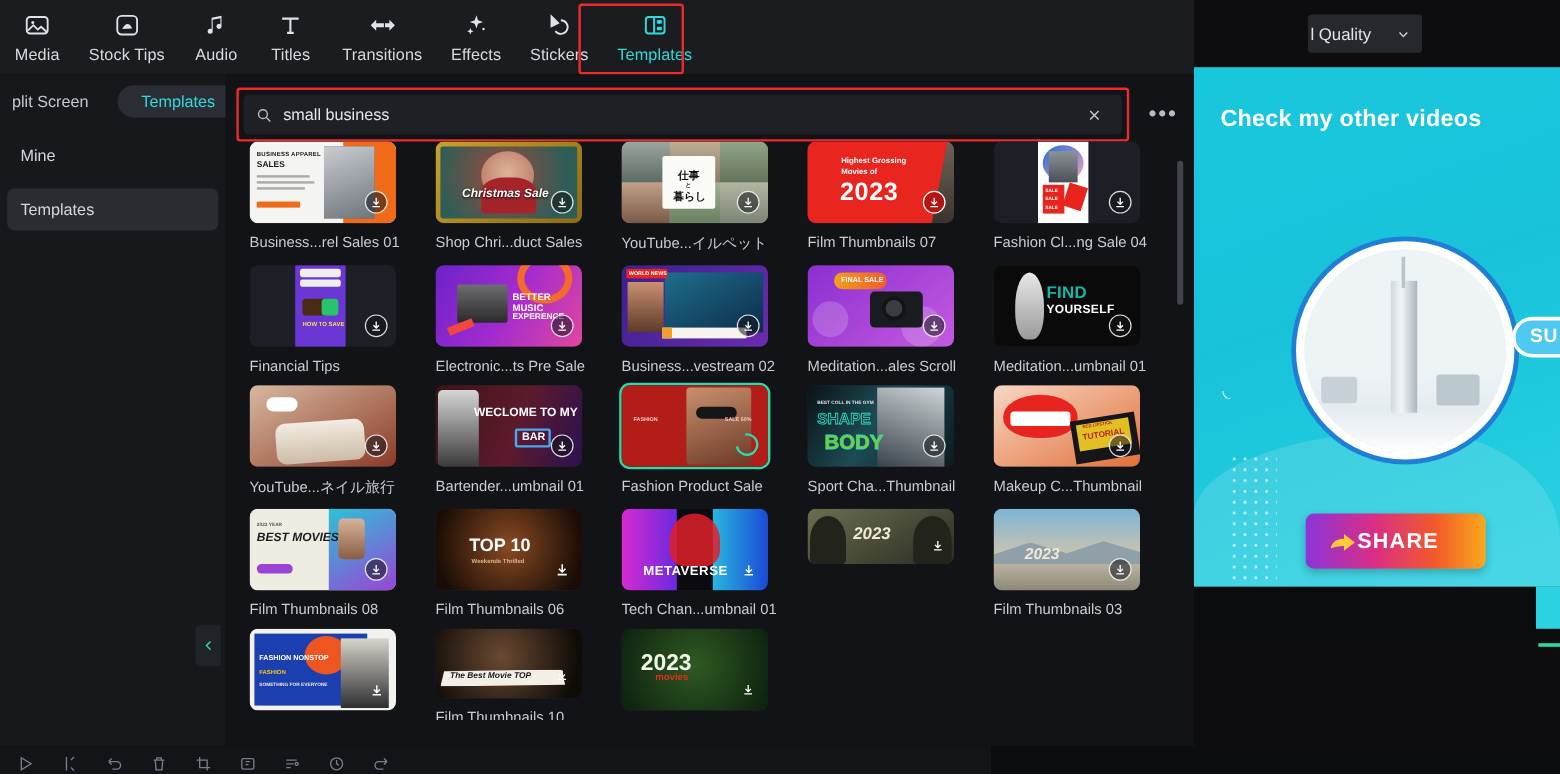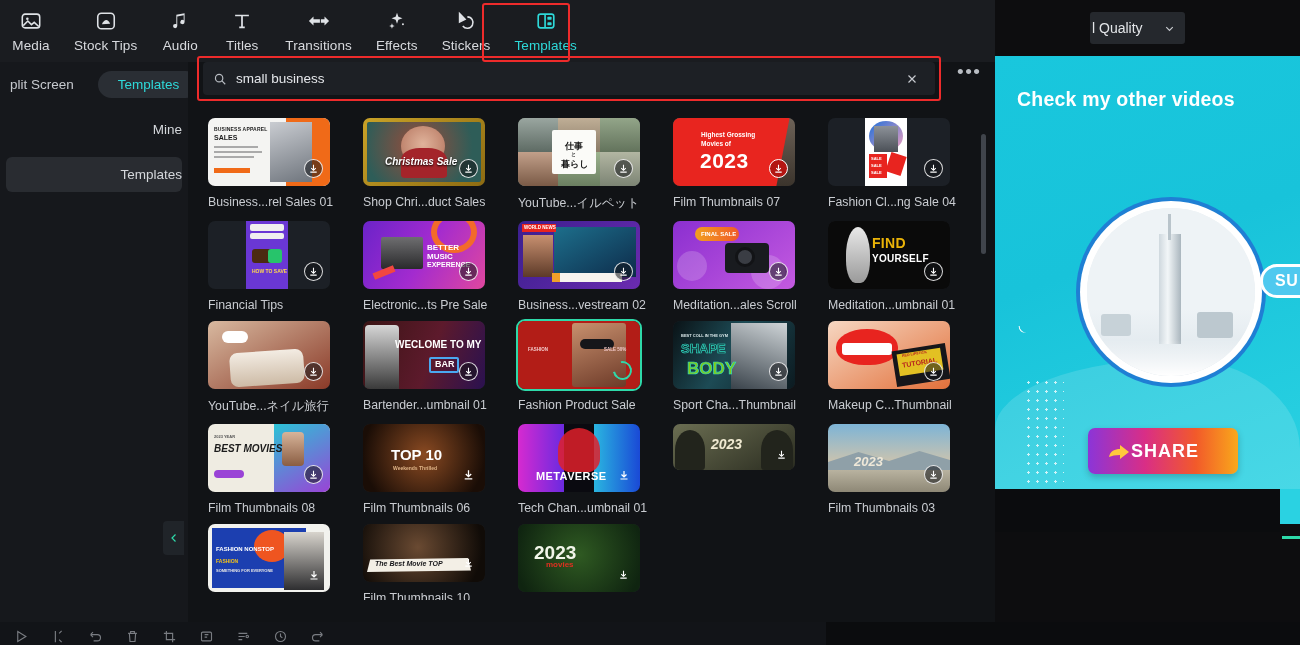--- a/index.html
+++ b/index.html
@@ -56,36 +56,35 @@
   }
   .side-tab.sel {
     background: #2a2e34; color: #2ed9d9; border-radius: 16px; padding: 6px 20px;
     margin-left: 8px;
   }
   .side-list { padding: 6px 6px 0 6px; }
   .side-item {
     height: 35px; display: flex; align-items: center; padding-left: 11px;
     font-size: 13.5px; color: #d4d7db; border-radius: 6px; margin-bottom: 10px;
     cursor: pointer;
-    justify-content: flex-end;
   }
   .side-item.sel { background: #292c31; }
   .collapse-btn {
     position: absolute; left: 163px; top: 521px; width: 21px; height: 34px;
     background: #202429; border-radius: 4px 0 0 4px;
     display: flex; align-items: center; justify-content: center; cursor: pointer;
   }
 
   
   .panel {
     position: absolute; left: 188px; top: 62px; width: 807px; height: 560px;
     background: #111316;
   }
   .search-row {
-    position: relative; height: 50px; display: flex; align-items: flex-start;
+    position: relative; height: 50px; display: flex; align-items: flex-end;
     padding: 0 6px;
   }
   .search-wrap {
     position: relative; margin-left: 9px; width: 732px; height: 33px;
   }
   .search-outline {
     position: absolute; left: -6px; top: -6px; width: 744px; height: 45px;
     border: 2px solid #ee2b2b; border-radius: 3px; pointer-events: none;
   }
   .search-box {
@@ -520,21 +519,21 @@
               </svg>
           </div>
         </div>
         <div class="cap">Meditation...ales Scroll</div>
       </div>
 
       <div class="cell">
         <div class="thumb">
           <div class="ti" style="background:#0a0a0a"></div>
           <div style="position:absolute;left:18px;top:6px;width:24px;height:56px;background:linear-gradient(#e8e8e8,#9a9a9a);border-radius:50% 50% 40% 40%;"></div>
-          <div class="t-txt" style="left:44px;top:14px;font-size:14px;color:#eab308;letter-spacing:.3px;">FIND</div>
+          <div class="t-txt" style="left:44px;top:14px;font-size:14px;color:#14b8a6;letter-spacing:.3px;">FIND</div>
           <div class="t-txt" style="left:44px;top:32px;font-size:10px;color:#fff;letter-spacing:.3px;">YOURSELF</div>
           <div class="dl">
             <svg width="11" height="11" viewBox="0 0 24 24" fill="none" stroke="#fff" stroke-width="2.4">
                 <path d="M12 4v11M7 11l5 5 5-5M5 20h14"></path>
               </svg>
           </div>
         </div>
         <div class="cap">Meditation...umbnail 01</div>
       </div>
 

